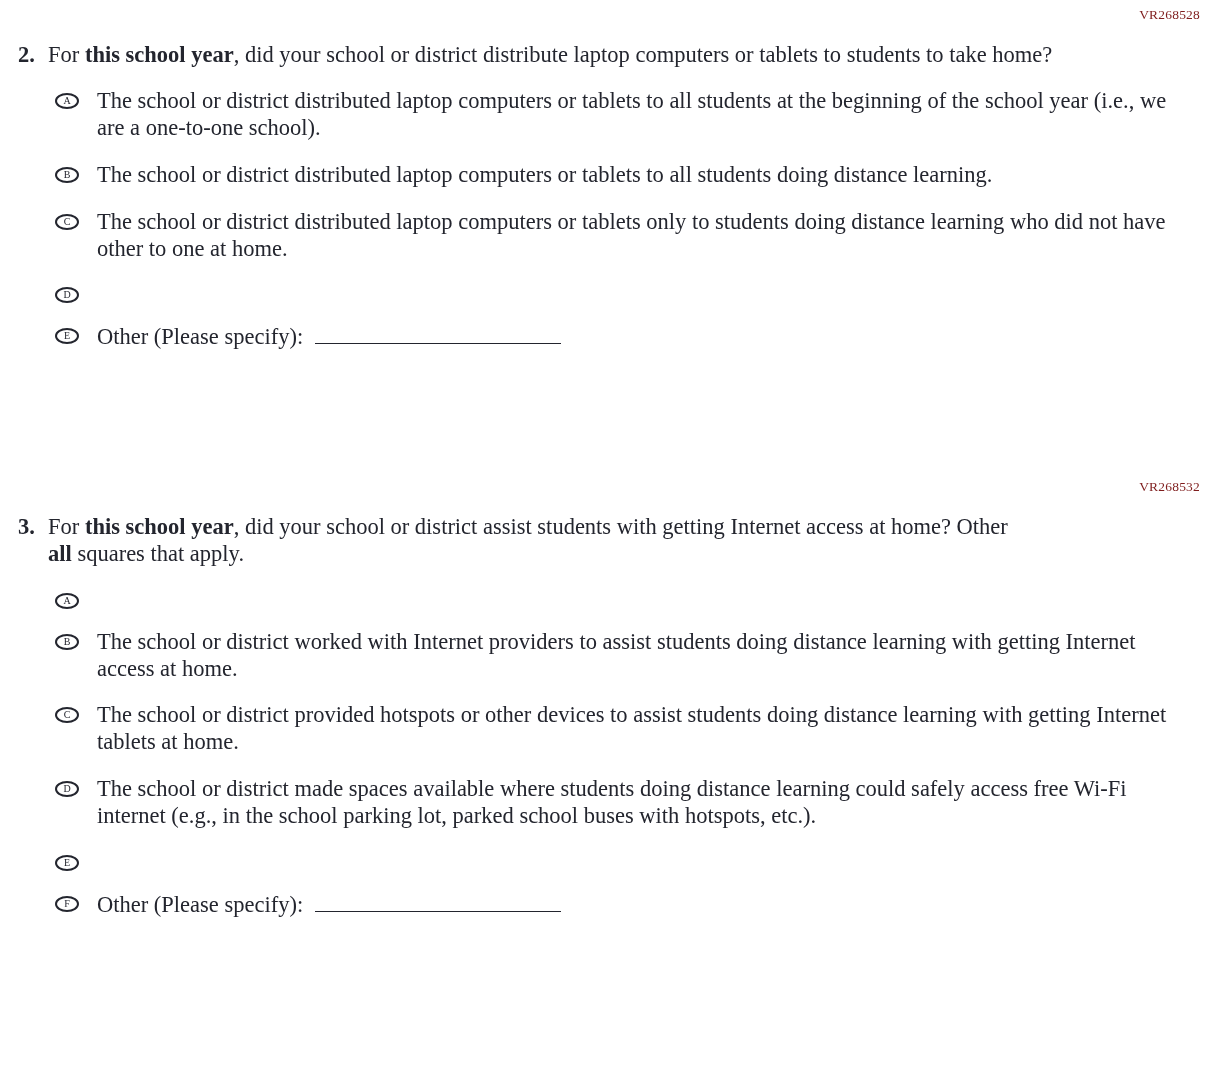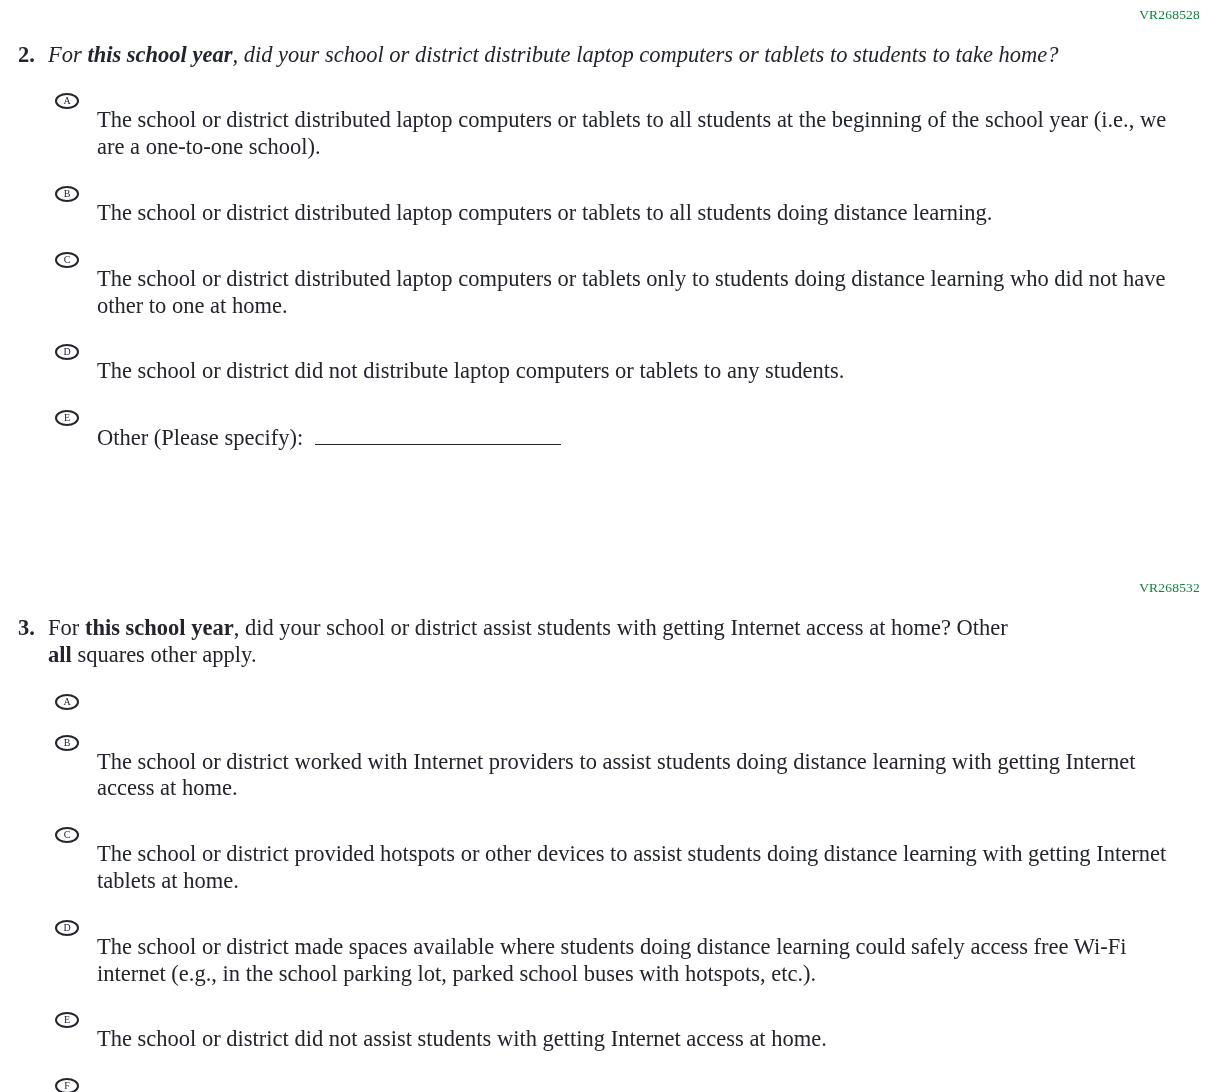--- a/index.html
+++ b/index.html
@@ -11,39 +11,39 @@
     width: 1212px;
     height: 1092px;
     overflow: hidden;
     font-family: "Liberation Serif", serif;
     color: #23252e;
   }
   .vr-code {
     text-align: right;
     padding-right: 12px;
     font-size: 13.5px;
-    color: #15803d;
+    color: #7f1d1d;
     letter-spacing: 0.2px;
   }
   .vr-code.first { padding-top: 7px; }
   .vr-code.second { padding-top: 0; padding-left: 13px; }
 
   .q-head {
     display: flex;
     margin-left: 18px;
     margin-top: 18px;
     font-size: 22.5px;
     line-height: 1.22;
   }
   .q-num {
     flex: 0 0 30px;
     font-weight: bold;
   }
   .q-prompt b { font-weight: bold; }
-  .q-prompt.q2 { max-width: 1020px; font-style: italic; }
+  .q-prompt.q2 { max-width: 1020px; }
   .q-prompt.q3 { max-width: 985px; }
 
   .options { margin-top: 8px; }
   .option {
     display: flex;
     margin-left: 55px;
     margin-top: 20px;
   }
   .bubble {
     flex: 0 0 auto;
@@ -57,21 +57,20 @@
     display: flex;
     align-items: center;
     justify-content: center;
     font-size: 10px;
     line-height: 1;
   }
   .opt-text {
     font-size: 22.5px;
     line-height: 1.19;
     max-width: 1086px;
-    margin-top: 19px;
   }
   .blank {
     display: inline-block;
     width: 246px;
     height: 20px;
     border-bottom: 1.6px solid #23252e;
     margin-left: 12px;
     vertical-align: baseline;
   }
   .section-gap { height: 128px; }
@@ -96,56 +95,54 @@
     <div class="option">
       <span class="bubble">B</span>
       <span class="opt-text">The school or district distributed laptop computers or tablets to all students doing distance learning.</span>
     </div>
     <div class="option">
       <span class="bubble">C</span>
       <span class="opt-text">The school or district distributed laptop computers or tablets only to students doing distance learning who did not have other to one at home.</span>
     </div>
     <div class="option">
       <span class="bubble">D</span>
-      <span class="opt-text">The school or district did not distribute laptop computers or tablets to any students.</span>
     </div>
     <div class="option">
       <span class="bubble">E</span>
       <span class="opt-text"><span>Other (Please specify):</span><span class="blank"></span></span>
     </div>
   </div>
 
   <div class="section-gap"></div>
 
   <div class="vr-code second">VR268532</div>
 
   <div class="q-head">
     <div class="q-num">3.</div>
-    <div class="q-prompt q3"><span>For </span><b>this school year</b><span>, did your school or district assist students with getting Internet access at home? Other </span><b>all</b><span> squares other apply.</span></div>
+    <div class="q-prompt q3"><span>For </span><b>this school year</b><span>, did your school or district assist students with getting Internet access at home? Other </span><b>all</b><span> squares that apply.</span></div>
   </div>
 
   <div class="options">
     <div class="option">
       <span class="bubble">A</span>
     </div>
     <div class="option">
       <span class="bubble">B</span>
       <span class="opt-text">The school or district worked with Internet providers to assist students doing distance learning with getting Internet access at home.</span>
     </div>
     <div class="option">
       <span class="bubble">C</span>
       <span class="opt-text">The school or district provided hotspots or other devices to assist students doing distance learning with getting Internet tablets at home.</span>
     </div>
     <div class="option">
       <span class="bubble">D</span>
       <span class="opt-text">The school or district made spaces available where students doing distance learning could safely access free Wi-Fi internet (e.g., in the school parking lot, parked school buses with hotspots, etc.).</span>
     </div>
     <div class="option">
       <span class="bubble">E</span>
-      <span class="opt-text">The school or district did not assist students with getting Internet access at home.</span>
     </div>
     <div class="option">
       <span class="bubble">F</span>
       <span class="opt-text"><span>Other (Please specify):</span><span class="blank"></span></span>
     </div>
   </div>
 
 </div>
 
 </body></html>

